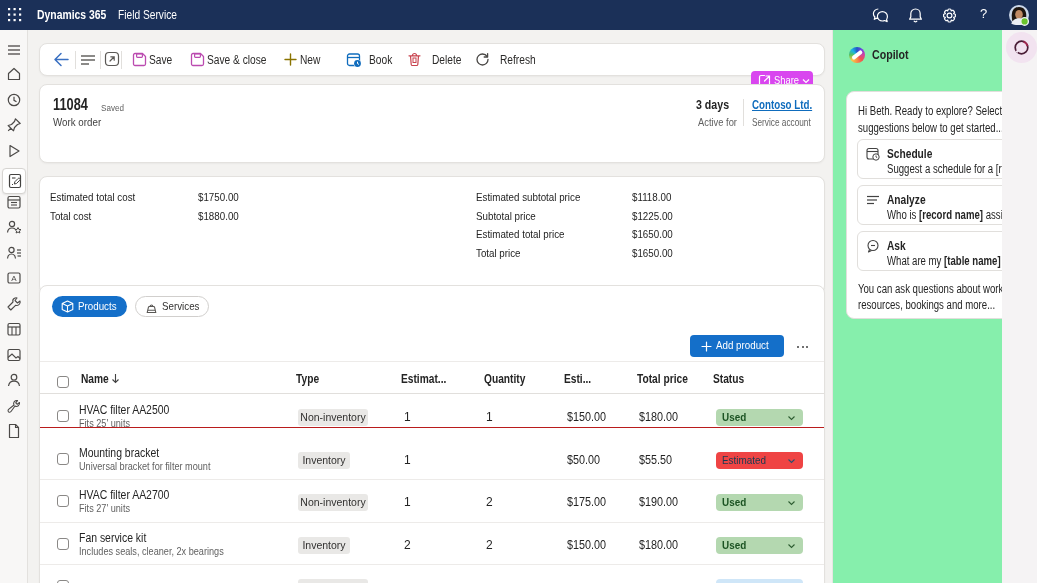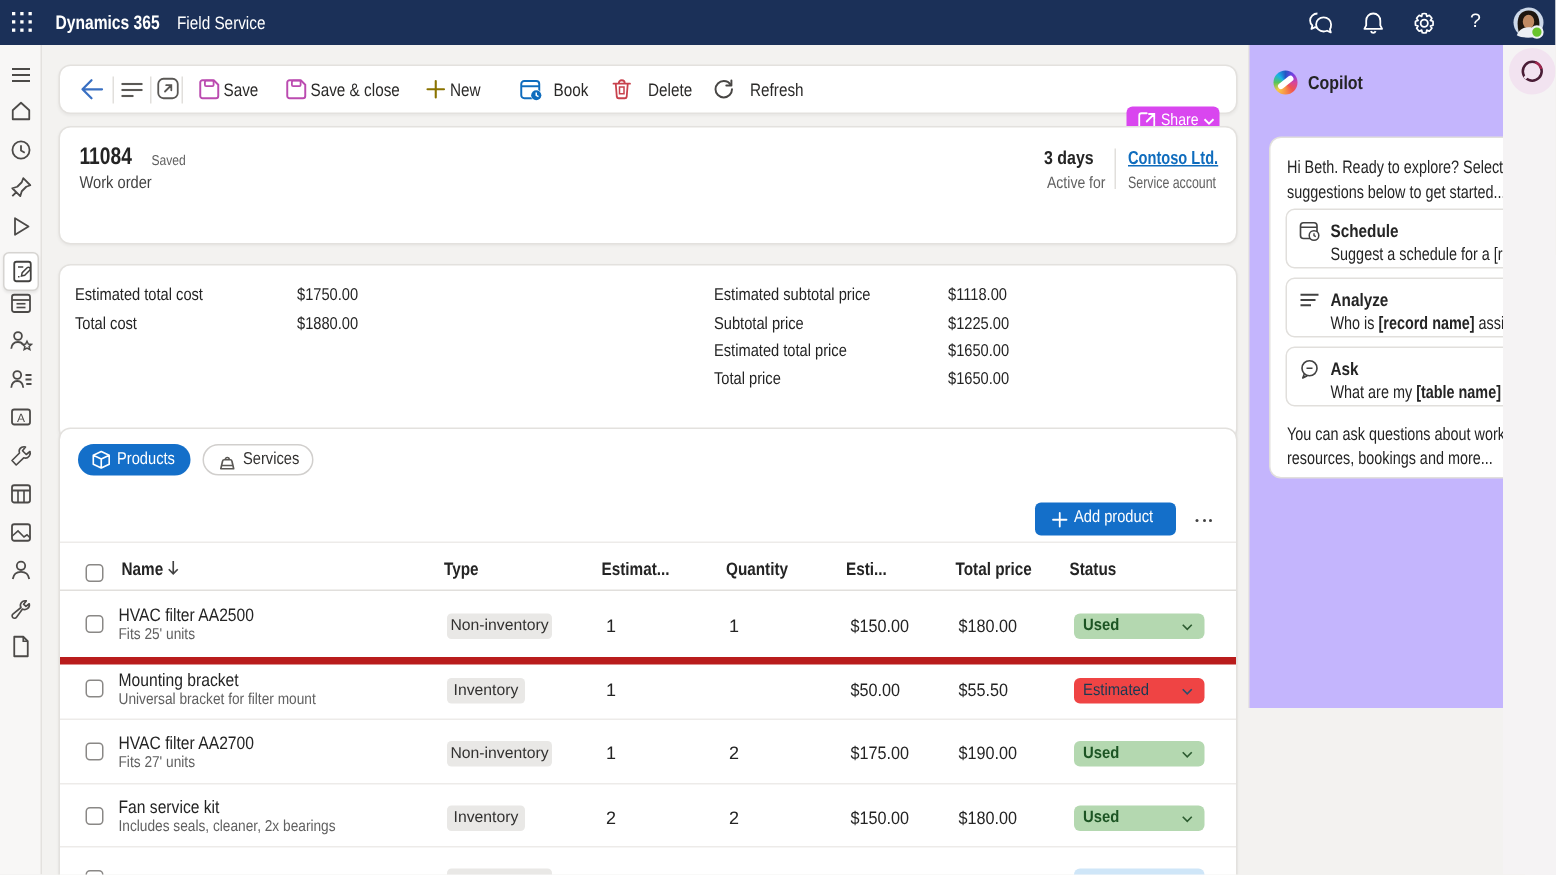--- a/index.html
+++ b/index.html
@@ -22,21 +22,21 @@
   #headercard { left:39px; top:84px; width:786px; height:79px; }
   #sumcard { left:39px; top:176px; width:786px; height:118px; }
   .sl { position:absolute; font-size:11.5px; color:#242424; }
   #bodycard { left:39px; top:285px; width:786px; height:310px; border-radius:8px 8px 0 0; }
 
   .pill { position:absolute; font-size:10.5px; color:#323130; background:#e9e8e6; border-radius:3px; height:17px; line-height:17px; text-align:center; }
   .status { position:absolute; width:87px; height:17px; border-radius:4px; font-size:11px; color:#1d2b1d; line-height:17px; padding-left:6px; }
   .cb { position:absolute; width:12px; height:12px; border:1px solid #8a8886; border-radius:3px; background:#fff; }
   .hdrcol { position:absolute; top:10px; font-size:12px; font-weight:700; color:#242424; }
 
-  #copanel { left:832px; top:30px; width:170px; height:442px; background:#c4b5fd; border-left:1px solid #e7e5e3; overflow:hidden; }
+  #copanel { left:832px; top:30px; width:170px; height:553px; background:#86efac; border-left:1px solid #e7e5e3; overflow:hidden; }
   #corail { left:1002px; top:30px; width:35px; height:553px; background:#f5f3f4; }
   .cotxt { font-size:12px; color:#242424; }
 </style>
 </head>
 <body>
 <div id="stage">
 
   <div id="topbar" class="abs">
     <svg class="abs" style="left:8px;top:8px" width="14" height="14" viewBox="0 0 14 14">
       <g fill="#ffffff">
@@ -271,21 +271,21 @@
           <path d="M4.5 1 L4.5 9 M1.5 6.5 L4.5 9.5 L7.5 6.5" fill="none" stroke="#424242" stroke-width="1.1"></path>
         </svg>
       <span class="hdrcol t" style="left:256px;">Type</span>
       <span class="hdrcol t" style="left:361px;">Estimat...</span>
       <span class="hdrcol t" style="left:444px;">Quantity</span>
       <span class="hdrcol t" style="left:524px;">Esti...</span>
       <span class="hdrcol t" style="left:597px;">Total price</span>
       <span class="hdrcol t" style="left:673px;">Status</span>
     </div>
     <div id="rows">
-<div class="abs" style="left:0;top:109.0px;width:784px;height:48px;border-bottom:5px solid #b91c1c;">
+<div class="abs" style="left:0;top:109.0px;width:784px;height:33px;border-bottom:1px solid #b91c1c;">
     <div class="cb" style="left:17px;top:15px"></div>
     <span class="abs t" style="left:39px;top:8px;font-size:12px;color:#242424;transform:scaleX(.87)">HVAC filter AA2500</span>
     <span class="abs t" style="left:39px;top:22px;font-size:10.5px;color:#616161;transform:scaleX(.87)">Fits 25' units</span>
     <span class="pill" style="left:258px;top:14px;width:70px;">Non-inventory</span>
     <span class="abs" style="left:364px;top:15px;font-size:12px;color:#242424;">1</span>
     <span class="abs" style="left:446px;top:15px;font-size:12px;color:#242424;">1</span>
     <span class="abs t" style="left:527px;top:15px;font-size:12px;color:#242424;transform:scaleX(.9)">$150.00</span>
     <span class="abs t" style="left:599px;top:15px;font-size:12px;color:#242424;transform:scaleX(.9)">$180.00</span>
     <span class="status" style="left:676px;top:14px;background:#b4d8b0;color:#1c5423;font-weight:700;"><span class="t" style="transform:scaleX(.9)">Used</span><svg class="abs" style="right:7px;top:5px" width="9" height="8" viewBox="0 0 9 8">
               <path d="M1.5 2.5 L4.5 5.5 L7.5 2.5" fill="none" stroke="#2d5c31" stroke-width="1.1"></path>

